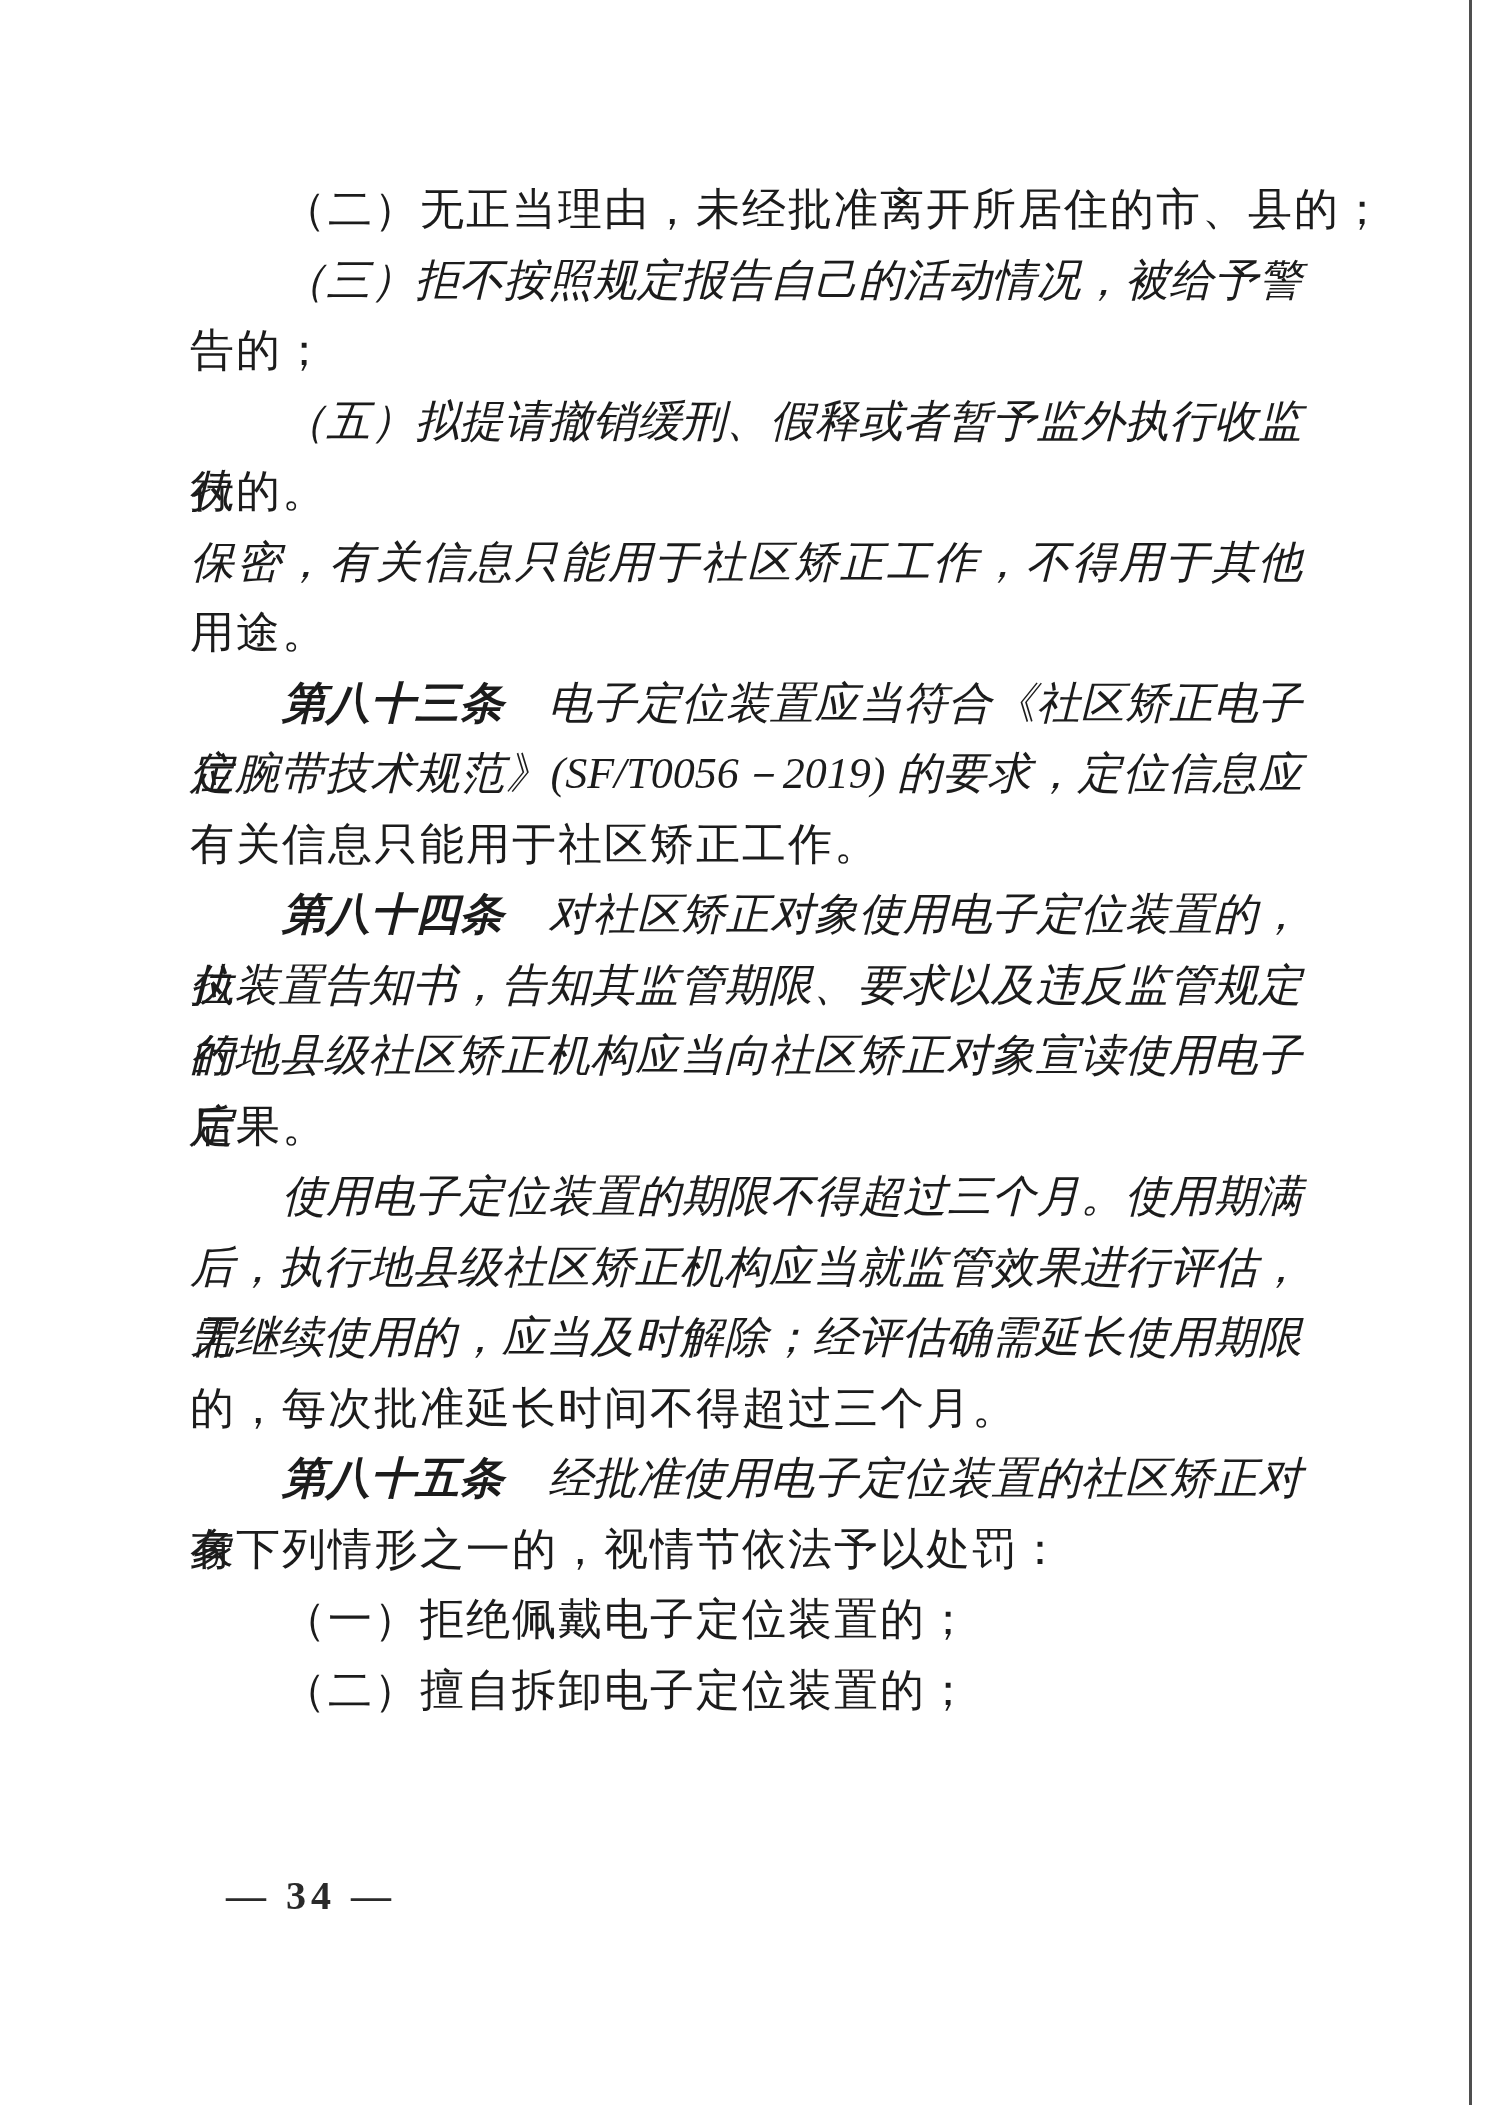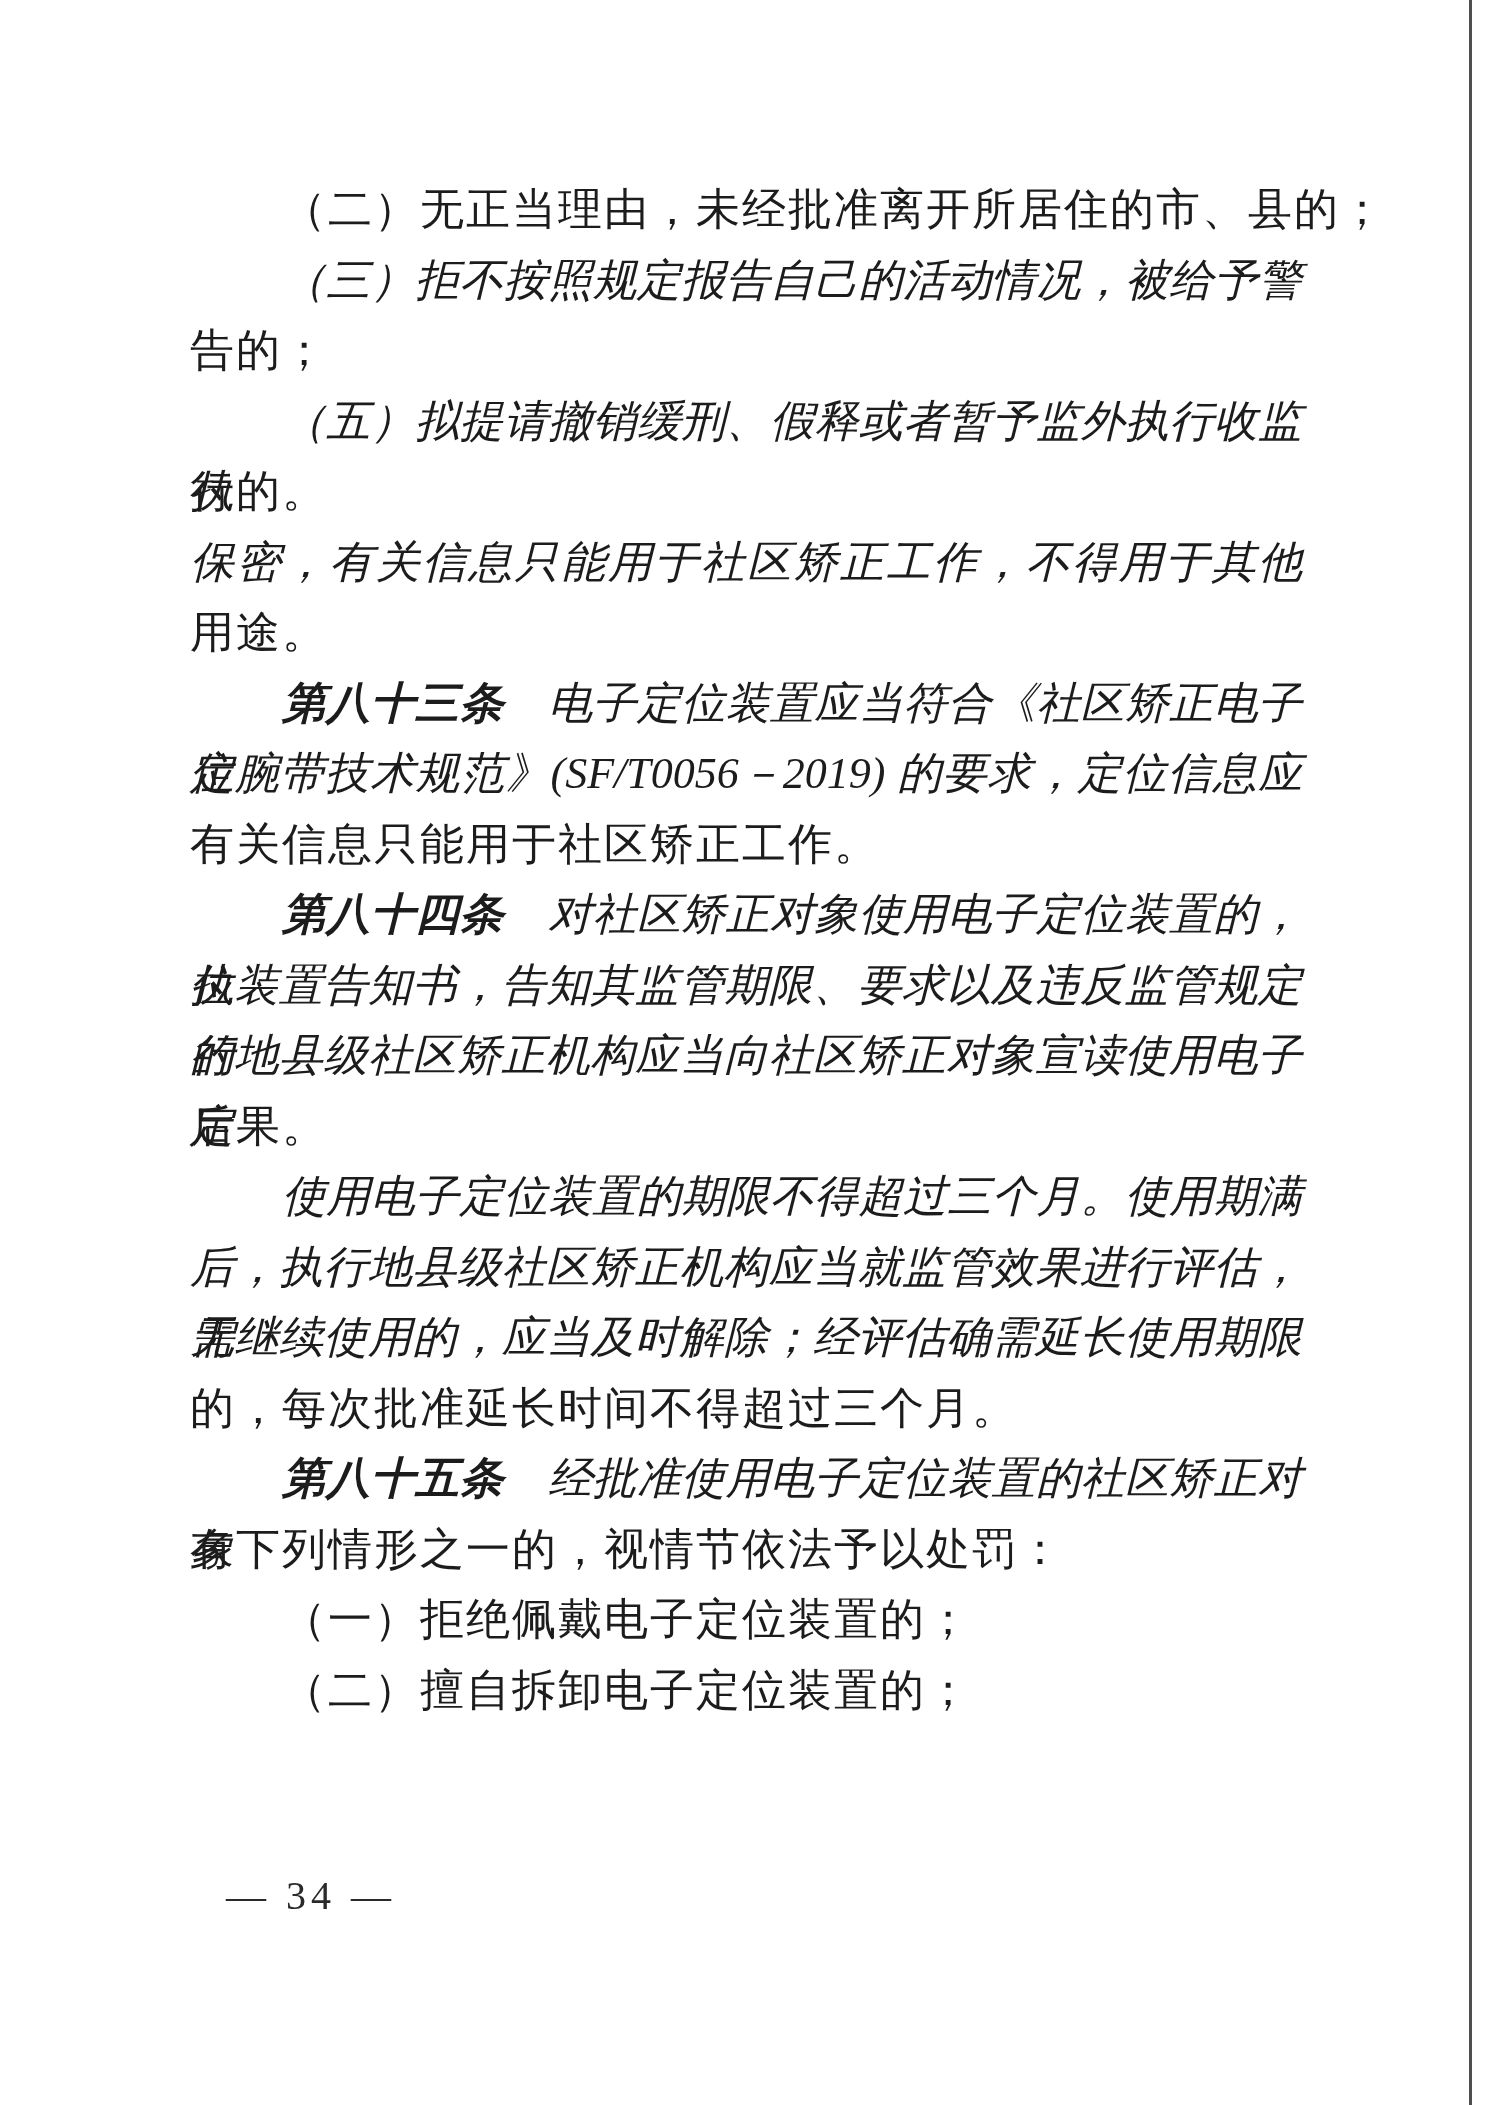--- a/index.html
+++ b/index.html
@@ -48,20 +48,21 @@
   .bold {
     font-weight: 700;
   }
   .footer {
     position: absolute;
     left: 226px;
     top: 1872px;
     font-size: 40px;
     letter-spacing: 5px;
     color: #2a2a2a;
+    font-weight: bold;
   }
   .scan-edge {
     position: absolute;
     right: 0;
     top: 0;
     width: 3px;
     height: 2105px;
     background: #4f4f4f;
   }
 </style>

